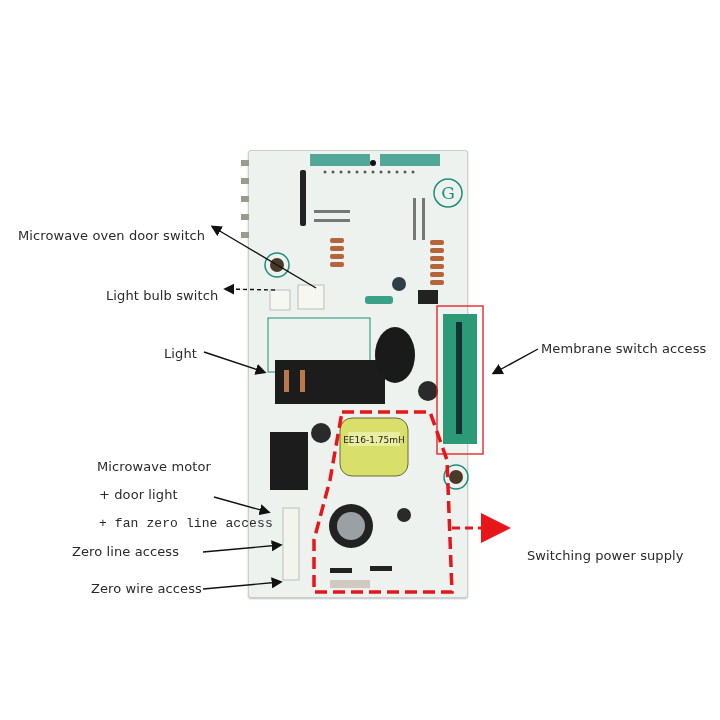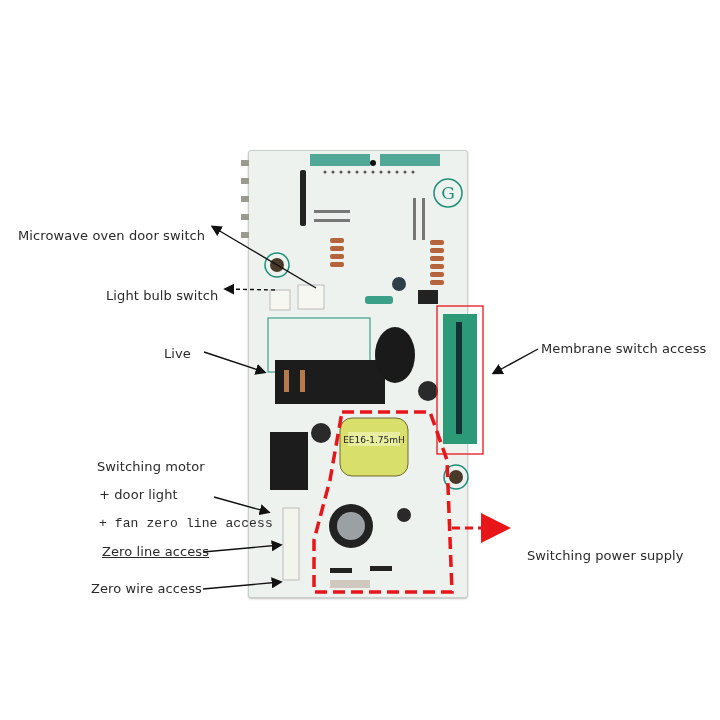--- a/index.html
+++ b/index.html
@@ -133,20 +133,20 @@
     <line x1="538" y1="349" x2="494" y2="373" marker-end="url(#ah)"></line>
     <line x1="214" y1="497" x2="268" y2="512" marker-end="url(#ah)"></line>
     <line x1="203" y1="552" x2="280" y2="545" marker-end="url(#ah)"></line>
     <line x1="203" y1="589" x2="280" y2="582" marker-end="url(#ah)"></line>
   </g>
   <line x1="452" y1="528" x2="505" y2="528" stroke="#e8161a" stroke-width="3" stroke-dasharray="8,5" marker-end="url(#ahr)"></line>
 </svg>
 
 <div class="label" style="left:18px; top:228px;">Microwave oven door switch</div>
 <div class="label" style="left:106px; top:280px;margin-top:8px;">Light bulb switch</div>
-<div class="label" style="left:164px; top:346px;">Live</div>
+<div class="label" style="left:164px; top:346px;">Light</div>
 <div class="label" style="left:541px; top:341px;">Membrane switch access</div>
-<div class="label" style="left:97px; top:459px;">Switching motor</div>
+<div class="label" style="left:97px; top:459px;">Microwave motor</div>
 <div class="label" style="left:99px; top:487px;text-align:center;">+ door light</div>
 <div class="label" style="left:99px; top:516px;font-family:Liberation Mono, monospace;">+ fan zero line access</div>
-<div class="label" style="left:102px; top:544px;text-decoration:underline;">Zero line access</div>
+<div class="label" style="left:72px; top:544px;">Zero line access</div>
 <div class="label" style="left:91px; top:581px;">Zero wire access</div>
 <div class="label" style="left:527px; top:548px;">Switching power supply</div>
 
 </body></html>

